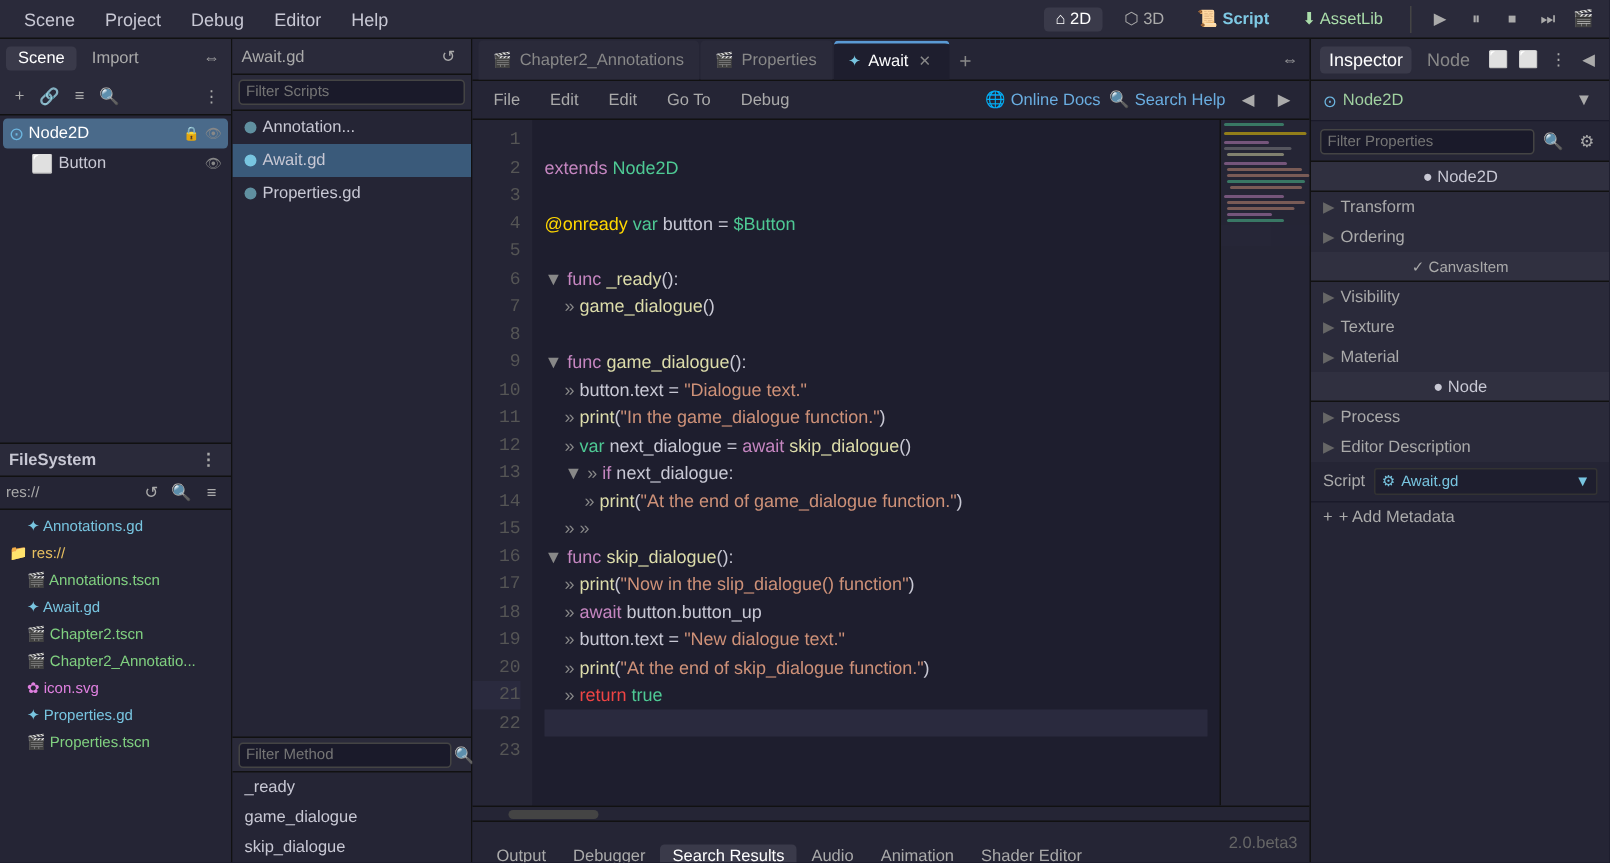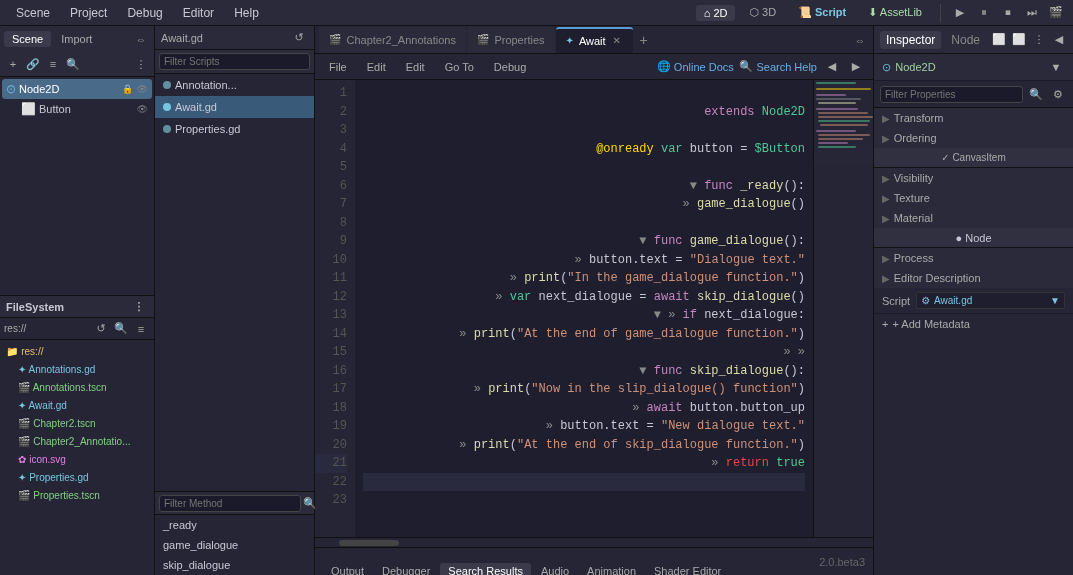--- a/index.html
+++ b/index.html
@@ -364,26 +364,25 @@
       line-height: 18.5px;
       padding-right: 8px;
       flex-shrink: 0;
       user-select: none;
     }
 
     .code-content {
       flex: 1;
       padding: 4px 8px;
       font-size: 12px;
-      font-family: Liberation Mono, monospace;
+      font-family: Liberation Sans, sans-serif;
       line-height: 18.5px;
       overflow: auto;
       white-space: pre;
       background: #1e1e2e;
-      text-align: right;
     }
 
     .minimap {
       width: 60px;
       background: #252535;
       flex-shrink: 0;
       border-left: 1px solid #111;
     }
 
     
@@ -615,22 +614,22 @@
         <span>FileSystem</span>
         <span class="icon-btn">⋮</span>
       </div>
       <div class="fs-toolbar">
         <span style="font-size:10px;color:#aaa">res://</span>
         <span style="margin-left:auto" class="icon-btn">↺</span>
         <span class="icon-btn">🔍</span>
         <span class="icon-btn">≡</span>
       </div>
       <div class="fs-tree">
+        <div class="fs-item gd-file" style="padding-left:16px">✦ Annotations.gd</div>
         <div class="fs-item folder">📁 res://</div>
-        <div class="fs-item gd-file" style="padding-left:16px">✦ Annotations.gd</div>
         <div class="fs-item tscn-file" style="padding-left:16px">🎬 Annotations.tscn</div>
         <div class="fs-item gd-file" style="padding-left:16px">✦ Await.gd</div>
         <div class="fs-item tscn-file" style="padding-left:16px">🎬 Chapter2.tscn</div>
         <div class="fs-item tscn-file" style="padding-left:16px">🎬 Chapter2_Annotatio...</div>
         <div class="fs-item svg-file" style="padding-left:16px">✿ icon.svg</div>
         <div class="fs-item gd-file" style="padding-left:16px">✦ Properties.gd</div>
         <div class="fs-item tscn-file" style="padding-left:16px">🎬 Properties.tscn</div>
       </div>
     </div>
   </div>
@@ -810,20 +809,21 @@
       <span>Node2D</span>
       <span style="margin-left:auto" class="icon-btn">▼</span>
     </div>
     <div class="filter-properties">
       <input class="filter-prop-input" placeholder="Filter Properties" style="">
       <span class="icon-btn">🔍</span>
       <span class="icon-btn">⚙</span>
     </div>
     <div style="flex:1;overflow-y:auto">
 
+      <div class="prop-class-header">● Node2D</div>
       <div class="prop-section-header">
         <span class="chevron">▶</span>
         <span>Transform</span>
       </div>
       <div class="prop-section-header">
         <span class="chevron">▶</span>
         <span>Ordering</span>
       </div>
 
       <div class="prop-class-header" style="font-size:10px;color:#aaa">✓ CanvasItem</div>

